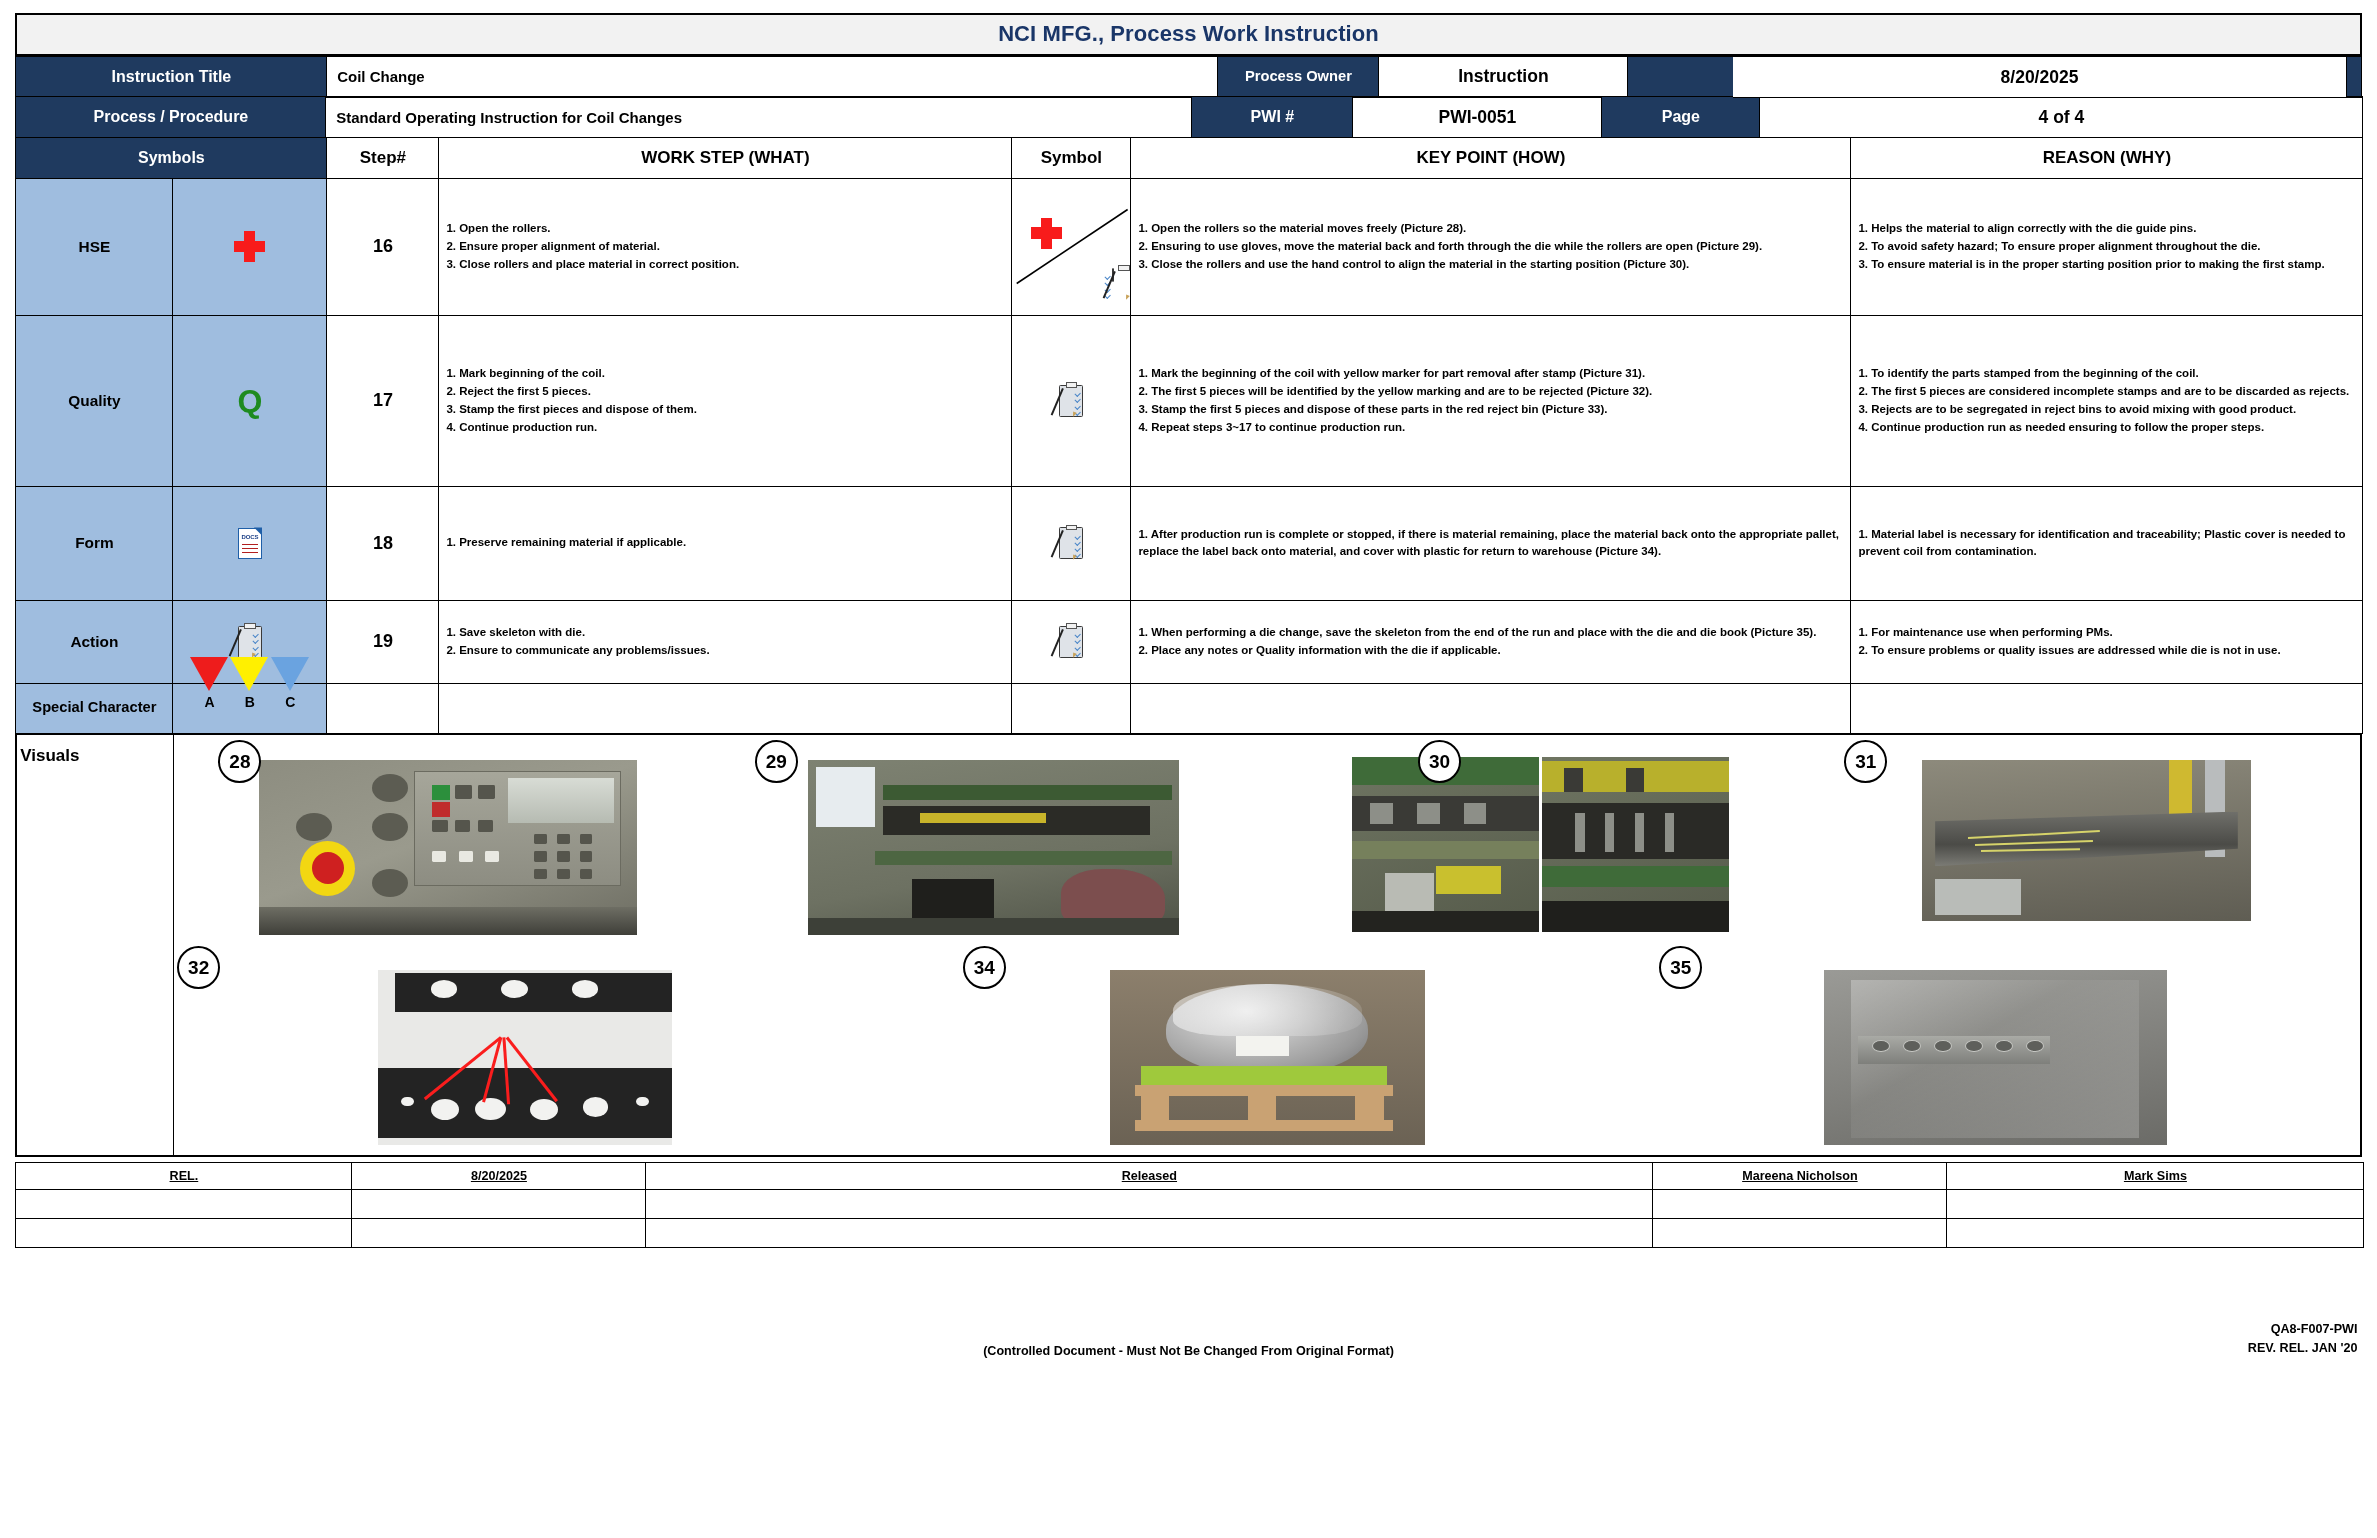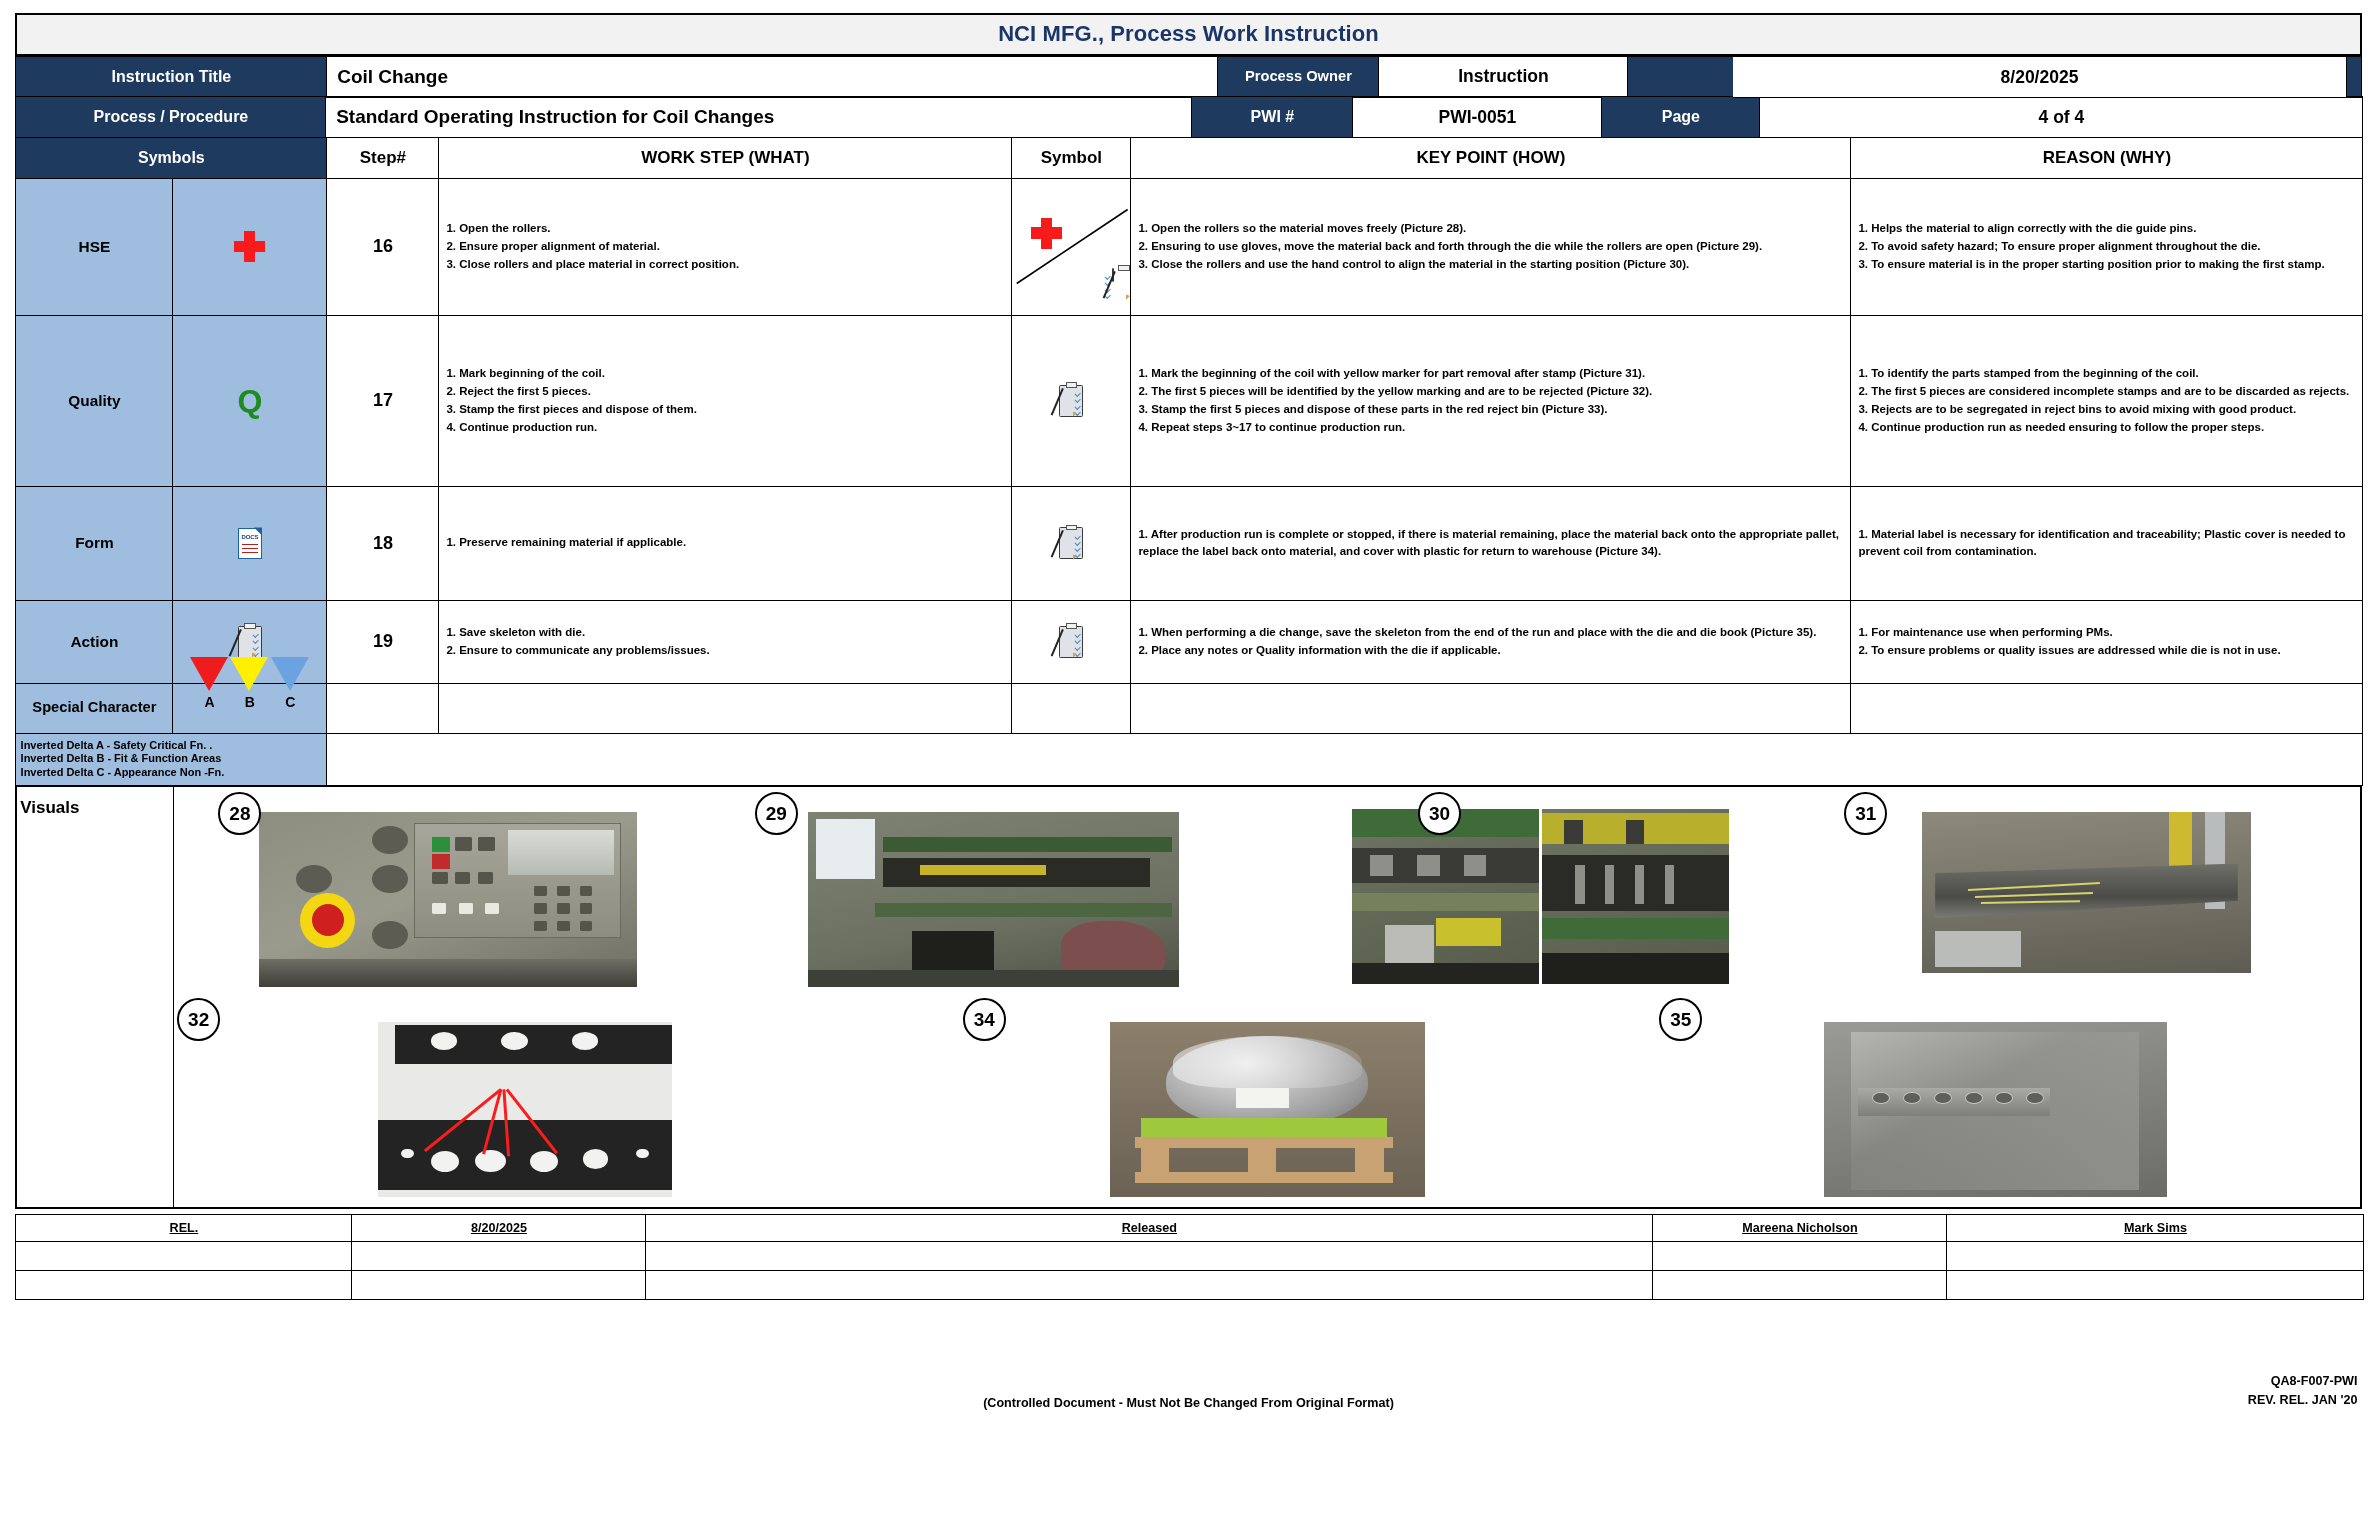--- a/index.html
+++ b/index.html
@@ -24,21 +24,21 @@
 
   
   table.grid { border-collapse: collapse; width: 100%; table-layout: fixed; }
   table.grid td, table.grid th { border: 1.4px solid #000; vertical-align: middle; }
 
   .navy { background: #1f3a5f; color:#fff; font-weight:bold; text-align:center; font-size:16px; }
   .lblue { background: #9fbddf; }
 
   
   .inforow td { height: 41px; }
-  .bigval { font-size: 19px; font-weight: bold; padding-left: 9.8px; color:#000;margin-left:36px; }
+  .bigval { font-size: 15px; font-weight: bold; padding-left: 9.8px; color:#000;margin-left:36px; }
   .cval   { font-size: 17.5px; font-weight: bold; text-align:center; color:#000; }
 
   
   .colhdr { font-size: 17px; font-weight: bold; text-align:center; background:#fff; color:#000; height:41px;}
 
   
   .cellpad { padding: 5.6px 7px; vertical-align: top; }
   .stepnum { font-size: 18px; font-weight: bold; text-align:center; vertical-align: middle; }
   .body-txt { font-size: 11.5px; font-weight: bold; line-height: 1.5; color:#000; }
   .body-txt div { margin-bottom: 0.7px; }
@@ -471,28 +471,20 @@
           </span>
         </div>
       </td>
       <td></td>
       <td></td>
       <td></td>
       <td></td>
       <td></td>
     </tr>
 
-    <tr>
-      <td class="lblue legend" colspan="2" style="height:52px">
-        <div>Inverted Delta A - Safety Critical Fn. .</div>
-        <div>Inverted Delta B - Fit &amp; Function Areas</div>
-        <div>Inverted Delta C  - Appearance Non -Fn.</div>
-      </td>
-      <td colspan="5" style="border-left:1.4px solid #000"></td>
-    </tr>
   </tbody>
     </table>
 
   <div class="outerframe" style="border-top:1.4px solid #000;">
     <div style="display:flex;">
       <div style="width:157px;border-right:1.4px solid #000;padding-top:7px;">
         <div class="visuals-label">Visuals</div>
       </div>
       <div style="flex:1;">
 

